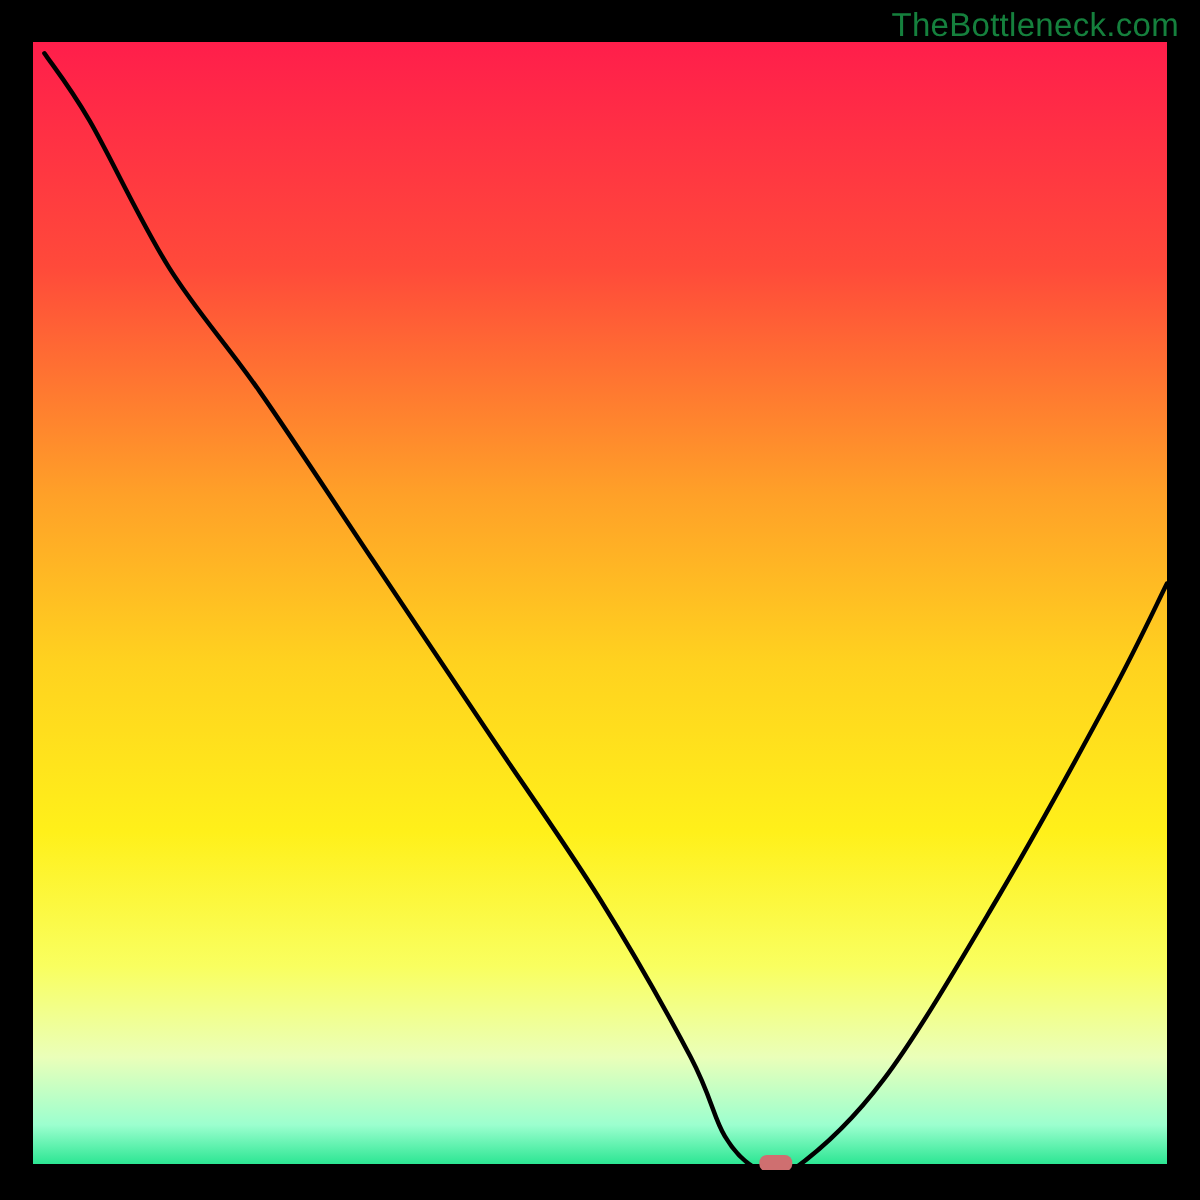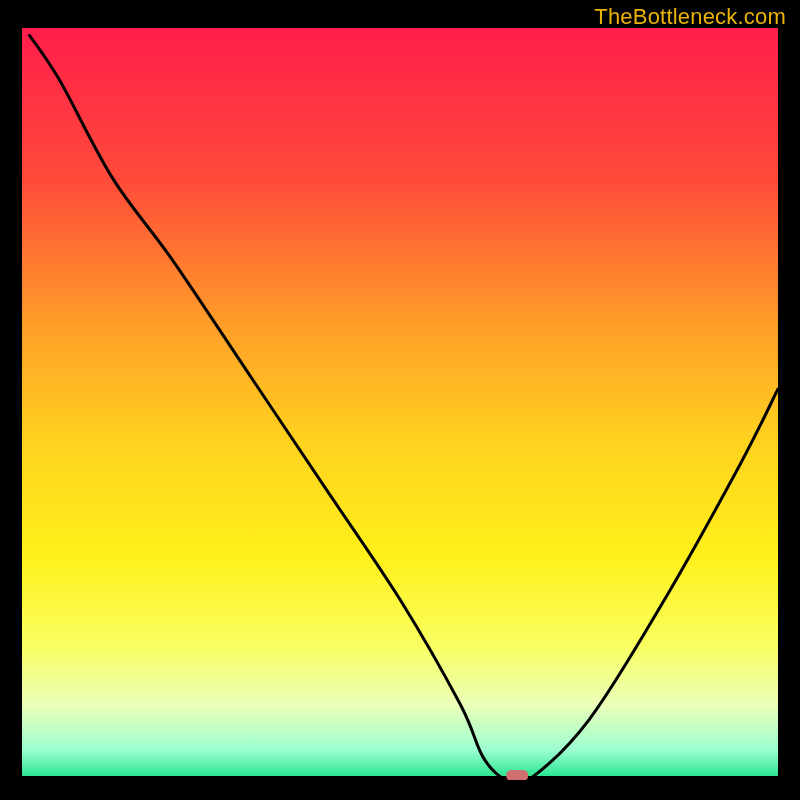--- a/index.html
+++ b/index.html
@@ -14,21 +14,21 @@
   .frame {
     position: relative;
     width: 800px;
     height: 800px;
     background: #000;
   }
   .watermark {
     position: absolute;
     top: 4px;
     right: 14px;
-    color: #eab308;
+    color: #15803d;
     font-size: 22px;
     font-weight: 500;
     letter-spacing: 0.2px;
     z-index: 20;
   }
   .plot-area {
     position: absolute;
     left: 22px;
     top: 28px;
     width: 756px;

